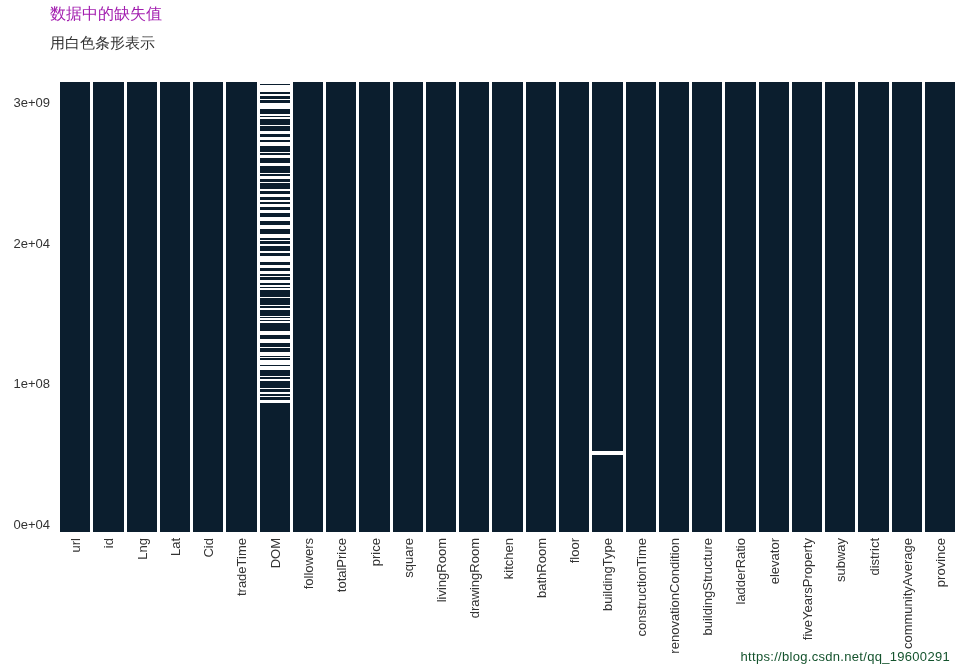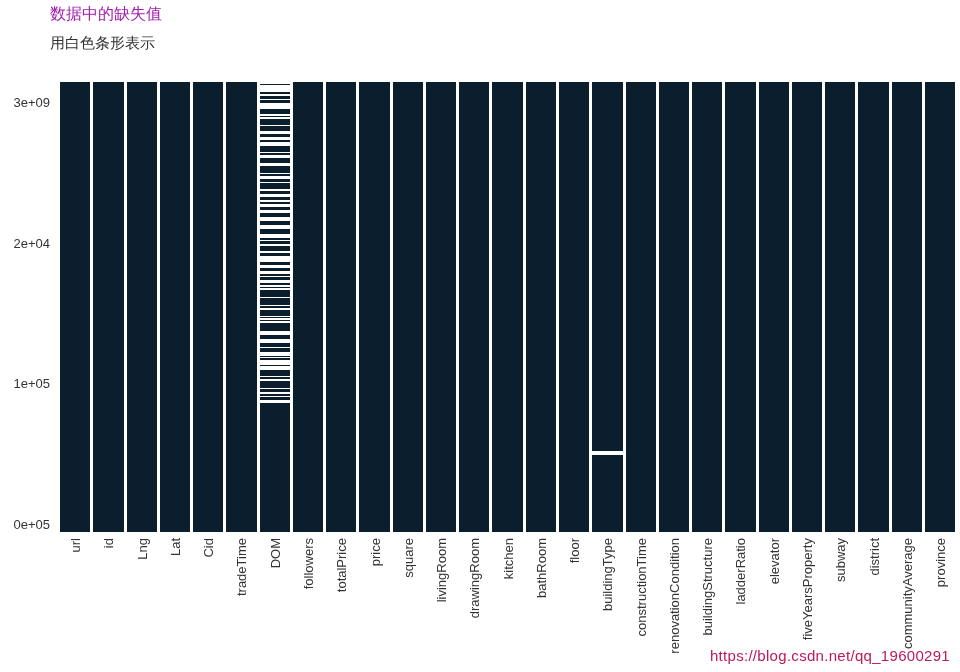--- a/index.html
+++ b/index.html
@@ -102,36 +102,36 @@
       transform-origin: left top;
       transform: rotate(-90deg) translate(-100%, -50%);
       font-size: 13px;
       color: #333;
       white-space: nowrap;
     }
     .watermark {
       position: absolute;
       bottom: 8px;
       right: 10px;
-      font-size: 15px;
-      color: #be185d;
+      font-size: 13px;
+      color: #14532d;
       letter-spacing: 0.3px;
     }
   </style>
 </head>
 <body>
 
 <div class="chart-container">
 
   <div class="title">数据中的缺失值</div>
   <div class="subtitle">用白色条形表示</div>
 
   <div class="y-axis">
-    <div class="y-tick" style="bottom:-7px">0e+05</div>
-    <div class="y-tick" style="bottom:calc(31.25% - 7px)">1e+05</div>
+    <div class="y-tick" style="bottom:-7px">0e+04</div>
+    <div class="y-tick" style="bottom:calc(31.25% - 7px)">1e+08</div>
     <div class="y-tick" style="bottom:calc(62.5% - 7px)">2e+04</div>
     <div class="y-tick" style="bottom:calc(93.75% - 7px)">3e+09</div>
   </div>
 
   <div class="plot-area">
     <div class="bars" id="bars">
         <div class="bar-slot">
           <div class="bar" style="height: 100%;"></div>
         </div>
         <div class="bar-slot">

